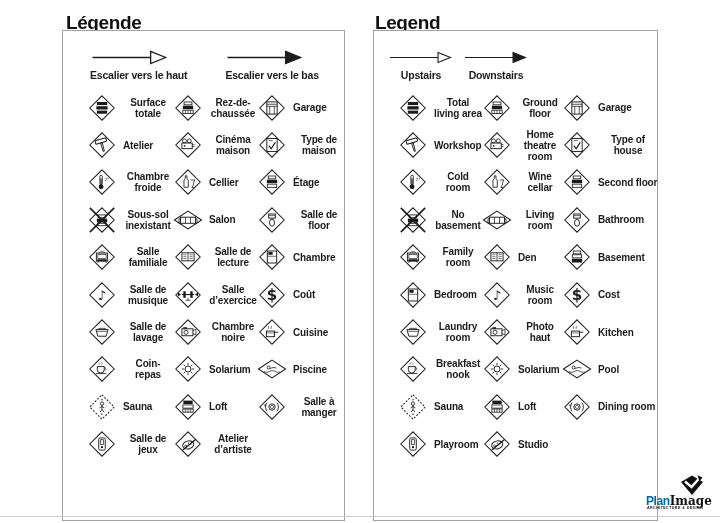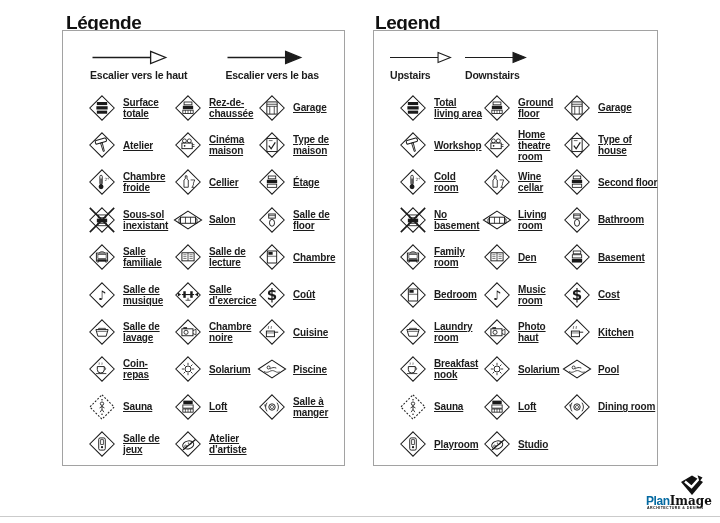--- a/index.html
+++ b/index.html
@@ -1,32 +1,32 @@
 <!DOCTYPE html>
 <html><head>
 <meta charset="utf-8">
 <style>
   html,body{margin:0;padding:0;background:#fff;}
   .page{position:relative;width:720px;height:523px;background:#ffffff;overflow:hidden;
         font-family:"Liberation Sans", sans-serif;color:#1c1c1c;}
   .panel-title{position:absolute;top:12px;font-size:19px;font-weight:700;letter-spacing:-0.4px;color:#111;}
   .panel-title.fr{left:66px;}
   .panel-title.en{left:375px;}
-  .panel{position:absolute;top:30px;height:436px;background:#fff;border:1px solid #a2a2a2;box-sizing:border-box;}
+  .panel{position:absolute;top:30px;height:491px;background:#fff;border:1px solid #a2a2a2;box-sizing:border-box;text-align:center;}
   .panel.fr{left:62px;width:283px;}
   .panel.en{left:373px;width:285px;}
   .arrows{position:absolute;top:19px;display:flex;}
   .panel.fr .arrows{left:27px;gap:38px;}
   .panel.en .arrows{left:16px;gap:13px;}
   .arrow-block{display:flex;flex-direction:column;}
   .arrow-block svg{height:15px;margin-bottom:4px;display:block;}
   .panel.fr .arrow-block svg{width:80px;}
   .panel.en .arrow-block svg{width:62px;}
   .arrow-label{font-size:10.5px;font-weight:700;letter-spacing:-0.2px;white-space:nowrap;color:#1c1c1c;}
-  .grid{position:absolute;left:24px;top:58px;display:grid;grid-auto-rows:37.4px;text-decoration:underline;}
+  .grid{position:absolute;left:24px;top:58px;display:grid;grid-auto-rows:37.4px;}
   .panel.fr .grid{grid-template-columns:86px 84px 88px;}
   .panel.en .grid{grid-template-columns:84px 80px 96px;}
   .cell{display:flex;align-items:center;gap:6px;}
   .dicon{width:30px;height:30px;flex:0 0 30px;display:block;}
   .dicon svg{display:block;}
   .ilabel{font-size:10px;line-height:11px;font-weight:700;letter-spacing:-0.15px;color:#1c1c1c;}
   .logo{position:absolute;left:645px;top:474px;width:72px;height:44px;}
   .logo-icon{position:absolute;right:13px;top:0;width:24px;height:22px;}
   .logo-text{position:absolute;left:1px;top:17px;white-space:nowrap;}
   .logo-plan{font-size:12px;font-weight:700;letter-spacing:-0.4px;color:#0369a1;}

